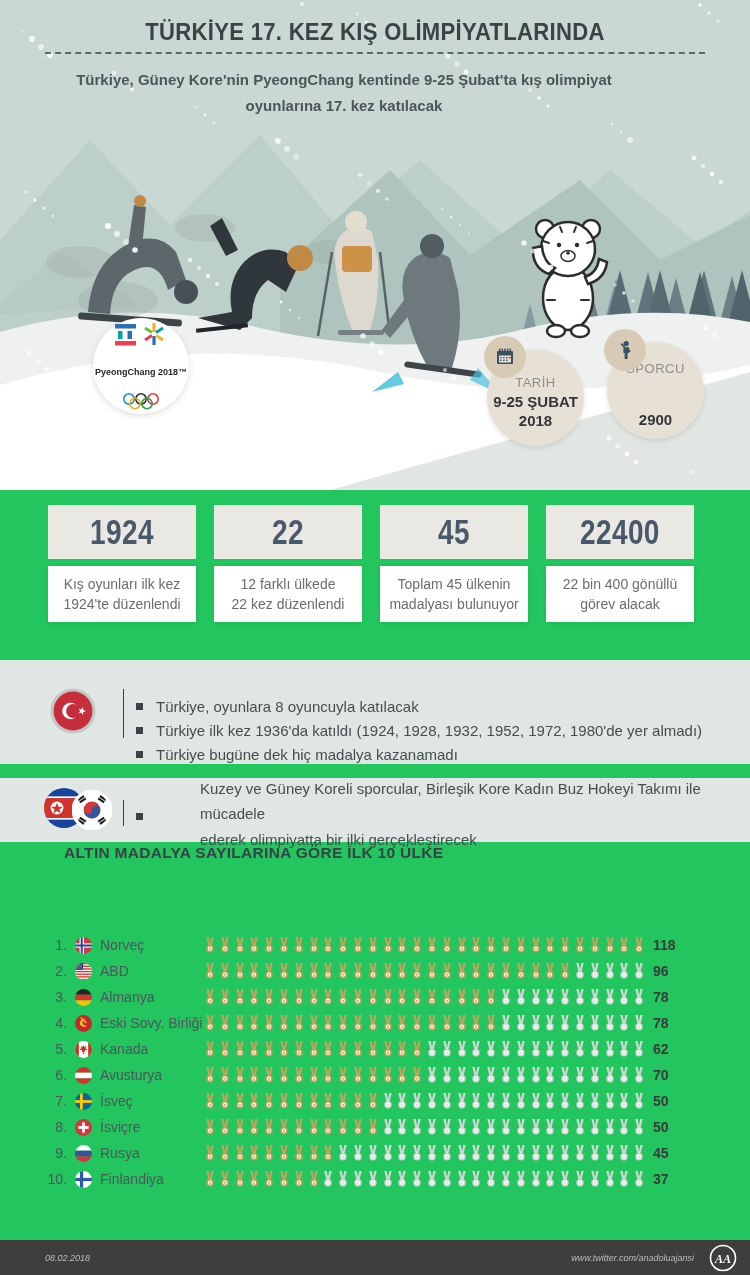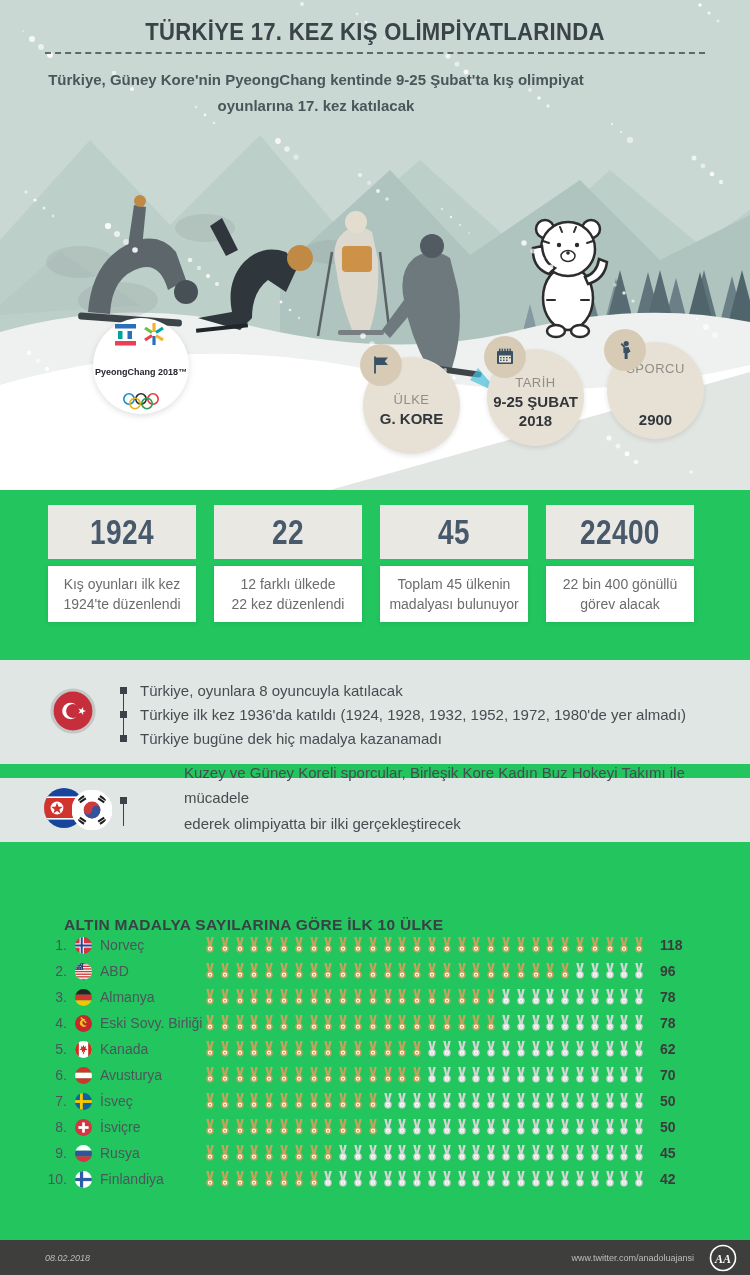--- a/index.html
+++ b/index.html
@@ -5,21 +5,21 @@
   html,body{margin:0;padding:0;background:#fff;}
   #canvas{position:relative;width:750px;height:1275px;background:#22c55e;overflow:hidden;
           font-family:"Liberation Sans",sans-serif;}
   
   .hero{position:absolute;top:0;left:0;width:750px;height:490px;background:#c9d8d2;}
   .scene{position:absolute;top:0;left:0;}
   .title{position:absolute;top:19px;left:0;width:750px;text-align:center;font-size:23px;
          font-weight:bold;color:#3a4347;letter-spacing:.3px;transform:scaleX(.96);}
   .dashline{position:absolute;top:52px;left:45px;width:660px;border-top:2px dashed #4b555a;opacity:.85;}
   .subtitle{position:absolute;top:67px;left:0;width:632px;text-align:center;font-size:15px;
-            font-weight:bold;color:#4b565b;line-height:1.7;}
+            font-weight:bold;color:#4b565b;line-height:1.7;padding-left:28px;}
   .logo-circle{position:absolute;left:93px;top:318px;width:96px;height:96px;border-radius:50%;
                background:#fff;box-shadow:0 2px 6px rgba(0,0,0,.13);display:flex;flex-direction:column;
                align-items:center;justify-content:center;gap:15px;}
   .logo-text{font-size:9px;font-weight:bold;color:#26262e;white-space:nowrap;}
   .info-circle{position:absolute;width:97px;height:97px;border-radius:50%;background:#e7e1d5;
                box-shadow:0 2px 5px rgba(0,0,0,.10);display:flex;flex-direction:column;
                align-items:center;justify-content:center;}
   .ic1{left:363px;top:357px;} .ic2{left:487px;top:349px;} .ic3{left:607px;top:342px;gap:32px;}
   .ic-badge{position:absolute;left:-3px;top:-13px;width:42px;height:42px;border-radius:50%;
             background:#d7cbb6;display:flex;align-items:center;justify-content:center;}
@@ -33,42 +33,42 @@
   .stat-num{font-size:35px;font-weight:bold;color:#48596b;transform:scaleX(.8);letter-spacing:.5px;}
   .stat-desc-box{margin-top:7px;height:56px;background:#fff;box-shadow:0 1px 5px rgba(0,0,0,.08);
                  display:flex;align-items:center;justify-content:center;font-size:14px;color:#6c6c6c;
                  text-align:center;line-height:1.45;white-space:pre-line;}
   
   .band{position:absolute;left:0;width:750px;background:#e0e6e3;}
   .band-tr{top:660px;height:104px;} .band-kr{top:778px;height:64px;}
   .tr-flag{position:absolute;left:50px;top:688px;}
   .vline{position:absolute;width:1px;background:#3b4247;}
   .tr-vline{left:123px;top:689px;height:49px;} .kr-vline{left:123px;top:800px;height:26px;}
-  .bullet{position:absolute;left:120px;display:flex;align-items:center;height:18px;}
+  .bullet{position:absolute;left:136px;display:flex;align-items:center;height:18px;margin-top:16px;}
   .b1{top:681px;} .b2{top:705px;} .b3{top:729px;} .bk{top:789px;align-items:center;gap:44px;}
   .sq{width:7px;height:7px;background:#3b4247;margin-right:13px;flex:none;margin-top:0;}
   .bk .sq{margin-top:5px;}
   .bullet-text{font-size:15px;color:#454d51;white-space:nowrap;}
   .kr-text{font-size:15px;color:#454d51;white-space:pre-line;line-height:1.7;}
   .kr-flags{position:absolute;left:44px;top:786px;width:70px;height:44px;}
   .kr-flags .f1{position:absolute;left:0;top:2px;} .kr-flags .f2{position:absolute;left:28px;top:4px;}
   
-  .chart-title{position:absolute;left:64px;top:916px;font-size:15.5px;font-weight:bold;color:#3a4146;
+  .chart-title{position:absolute;left:64px;top:844px;font-size:15.5px;font-weight:bold;color:#3a4146;
                letter-spacing:.3px;}
   .m-rows{position:absolute;left:0;top:932px;width:750px;}
   .m-row{height:26px;display:flex;align-items:center;padding-left:42px;}
   .m-rank{width:25px;text-align:right;font-size:14px;color:#4e565c;flex:none;}
   .m-flag{width:17px;height:17px;margin-left:8px;flex:none;display:flex;align-items:center;}
   .m-name{margin-left:8px;width:104px;font-size:14px;color:#4e565c;white-space:nowrap;flex:none;}
   .m-medals{display:flex;gap:2.8px;width:444px;flex:none;align-items:center;}
-  .m-value{margin-left:12px;font-size:14px;font-weight:bold;color:#3b3b3b;}
+  .m-value{margin-left:5px;font-size:14px;font-weight:bold;color:#3b3b3b;}
   
   .footer{position:absolute;left:0;top:1240px;width:750px;height:35px;background:#3e3e3c;}
   .f-date{position:absolute;left:45px;top:13px;font-size:9px;font-style:italic;color:#bdbdbd;}
-  .f-url{position:absolute;right:56px;top:13px;font-size:9px;color:#bdbdbd;}
+  .f-url{position:absolute;right:56px;top:13px;font-size:9px;font-style:italic;color:#bdbdbd;}
   .f-logo{position:absolute;right:12px;top:3px;}
 </style>
 </head>
 <body>
 
 <div id="canvas">
 
   <div class="hero">
     <svg class="scene" width="750" height="490" viewBox="0 0 750 490">
       <rect width="750" height="490" fill="#c9d8d2"></rect>
@@ -287,30 +287,20 @@
         <g fill="none" stroke-width="1.6">
           <circle cx="17" cy="7" r="5.2" stroke="#1c8bcb"></circle>
           <circle cx="29" cy="7" r="5.2" stroke="#2b2b2b"></circle>
           <circle cx="41" cy="7" r="5.2" stroke="#e03a3e"></circle>
           <circle cx="23" cy="11.5" r="5.2" stroke="#e8b320"></circle>
           <circle cx="35" cy="11.5" r="5.2" stroke="#2f9e4f"></circle>
         </g>
       </svg>
     </div>
 
-    <div class="info-circle ic1">
-      <div class="ic-badge">
-        <svg width="22" height="22" viewBox="0 0 22 22">
-            <path d="M5 2.5 V19.5" stroke="#3a5163" stroke-width="1.8"></path>
-            <path d="M5 3.5 H18 L14.8 7.2 L18 11 H5 Z" fill="#3a5163"></path>
-          </svg>
-      </div>
-      <div class="ic-label">ÜLKE</div>
-      <div class="ic-value">G. KORE</div>
-    </div>
     <div class="info-circle ic2">
       <div class="ic-badge">
         <svg width="22" height="22" viewBox="0 0 22 22">
           <rect x="3" y="5" width="16" height="13" rx="1" fill="#3a5163"></rect>
           <rect x="5" y="9.5" width="12" height="7" fill="#e9e2d2"></rect>
           <g fill="#3a5163">
             <rect x="5" y="2.6" width="1.5" height="3.6"></rect>
               <rect x="7.6" y="2.6" width="1.5" height="3.6"></rect>
             <rect x="10.2" y="2.6" width="1.5" height="3.6"></rect>
               <rect x="12.8" y="2.6" width="1.5" height="3.6"></rect>
@@ -2460,21 +2450,21 @@
             <circle cx="6" cy="11.7" r="2.1" fill="#ffffff"></circle>
             <circle cx="6" cy="11.7" r="1" fill="#d4d5d5"></circle>
           </svg>
           <svg width="12" height="16" viewBox="0 0 12 16">
             <path d="M2.2 0 L4.7 0 L6 6.2 L7.3 0 L9.8 0 L7.4 9 L4.6 9 Z" fill="#d4d5d5"></path>
             <circle cx="6" cy="11.7" r="3.7" fill="#d4d5d5"></circle>
             <circle cx="6" cy="11.7" r="2.1" fill="#ffffff"></circle>
             <circle cx="6" cy="11.7" r="1" fill="#d4d5d5"></circle>
           </svg>
         </span>
-        <span class="m-value">42</span>
+        <span class="m-value">37</span>
       </div>
     </div>
 
   <div class="footer">
     <span class="f-date">08.02.2018</span>
     <span class="f-url">www.twitter.com/anadoluajansi</span>
     <span class="f-logo">
       <svg width="30" height="30" viewBox="0 0 30 30">
         <circle cx="15" cy="15" r="12.5" fill="none" stroke="#fff" stroke-width="1.6"></circle>
         <text x="15" y="19.5" text-anchor="middle" font-size="12" font-style="italic" font-weight="bold" fill="#fff" font-family="Liberation Serif, serif">AA</text>

